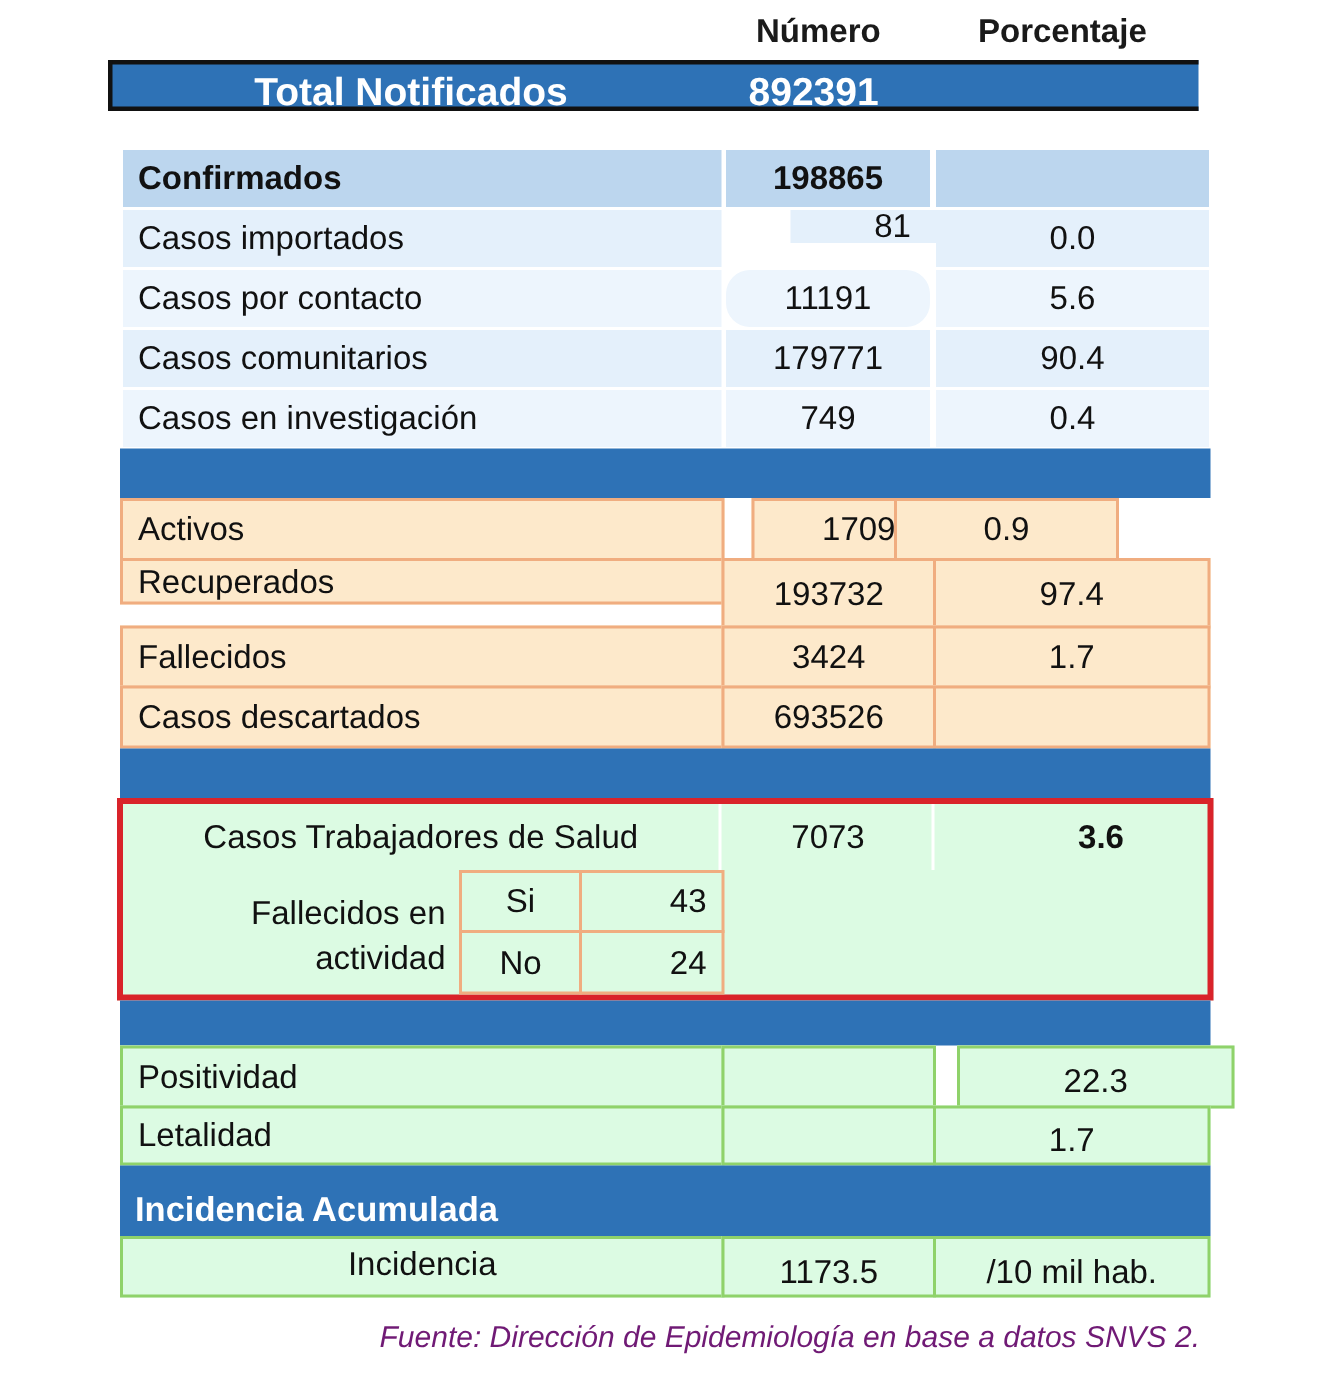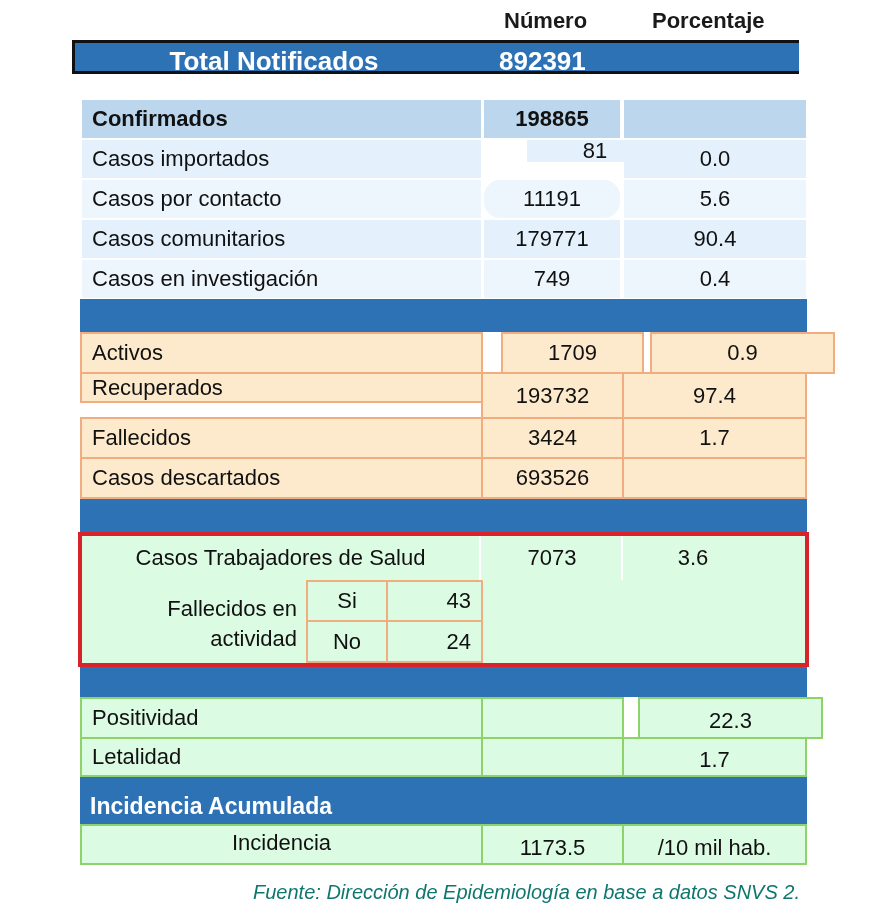--- a/index.html
+++ b/index.html
@@ -50,41 +50,41 @@
   <div class="cell l lb3" style="left:0; top:120px; width:399px; height:38px;">Casos en investigación</div>
   <div class="cell c lb3" style="left:402px; top:120px; width:136px; height:38px;">749</div>
   <div class="cell c lb3" style="left:542px; top:120px; width:182px; height:38px;">0.4</div>
 </div>
 
 <div class="abs blue" style="left:80px; top:299px; width:727px; height:33px;"></div>
 
 <div class="abs" style="left:80px; top:332px; width:727px; height:167px;">
   <div class="cell l org" style="left:0; top:0; width:403px; height:42px;">Activos</div>
   <div class="cell c org" style="left:421px; top:0; width:143px; height:42px;">1709</div>
-  <div class="cell c org" style="left:570px; top:0; width:185px; height:42px;">0.9</div>
+  <div class="cell c org" style="left:516px; top:0; width:150px; height:42px;">0.9</div>
 
   <div class="cell l org" style="left:0; top:40px; width:403px; height:31px;">Recuperados</div>
   <div class="cell c org" style="left:401px; top:40px; width:143px; height:47px;">193732</div>
   <div class="cell c org" style="left:542px; top:40px; width:185px; height:47px;">97.4</div>
 
   <div class="cell l org" style="left:0; top:85px; width:403px; height:42px;">Fallecidos</div>
   <div class="cell c org" style="left:401px; top:85px; width:143px; height:42px;">3424</div>
   <div class="cell c org" style="left:542px; top:85px; width:185px; height:42px;">1.7</div>
 
   <div class="cell l org" style="left:0; top:125px; width:403px; height:42px;">Casos descartados</div>
   <div class="cell c org" style="left:401px; top:125px; width:143px; height:42px;">693526</div>
   <div class="cell c org" style="left:542px; top:125px; width:185px; height:42px;"></div>
 </div>
 
 <div class="abs blue" style="left:80px; top:499px; width:727px; height:36px;"></div>
 
 <div class="abs grn" style="left:78px; top:532px; width:731px; height:135px; border:4px solid #d9232a;">
   <div class="cell c" style="left:0; top:0; width:399px; height:44px; border-right:2px solid #fff;">Casos Trabajadores de Salud</div>
   <div class="cell c" style="left:401px; top:0; width:140px; height:44px; border-right:2px solid #fff;">7073</div>
-  <div class="cell c" style="left:521px; top:0; width:180px; height:44px;">3.6</div>
+  <div class="cell c" style="left:562px; top:0; width:180px; height:44px;font-weight:bold;">3.6</div>
 
   <div class="abs" style="left:0; top:46px; width:225px; height:81px; text-align:right; padding-right:10px; padding-top:12px; font-size:22px; line-height:30px;">
     <div>Fallecidos en</div>
     <div>actividad</div>
   </div>
   <div class="cell c" style="left:224px; top:44px; width:82px; height:42px; border:2px solid #f0ad80;">Si</div>
   <div class="cell r" style="left:304px; top:44px; width:97px; height:42px; border:2px solid #f0ad80;">43</div>
   <div class="cell c" style="left:224px; top:84px; width:82px; height:43px; border:2px solid #f0ad80;">No</div>
   <div class="cell r" style="left:304px; top:84px; width:97px; height:43px; border:2px solid #f0ad80;">24</div>
 </div>
@@ -98,13 +98,13 @@
 <div class="cell l grnb" style="left:80px; top:737px; width:403px; height:40px;">Letalidad</div>
 <div class="cell c grnb" style="left:481px; top:737px; width:143px; height:40px;"></div>
 <div class="cell c grnb" style="left:622px; top:737px; width:185px; height:40px; padding-top:6px;">1.7</div>
 
 <div class="cell l blue" style="left:80px; top:777px; width:727px; height:47px; color:#fff; font-weight:bold; font-size:23px; padding-top:12px;">Incidencia Acumulada</div>
 
 <div class="cell c grnb" style="left:80px; top:824px; width:403px; height:41px; padding-bottom:4px;">Incidencia</div>
 <div class="cell c grnb" style="left:481px; top:824px; width:143px; height:41px; padding-top:6px;">1173.5</div>
 <div class="cell c grnb" style="left:622px; top:824px; width:185px; height:41px; padding-top:6px;">/10 mil hab.</div>
 
-<div class="abs" style="left:160px; top:881px; width:640px; text-align:right; font-style:italic; font-size:20px; color:#0f766e;">Fuente: Dirección de Epidemiología en base a datos SNVS 2.</div>
+<div class="abs" style="left:160px; top:881px; width:640px; text-align:right; font-style:italic; font-size:20px; color:#701a75;">Fuente: Dirección de Epidemiología en base a datos SNVS 2.</div>
 
 </body></html>

